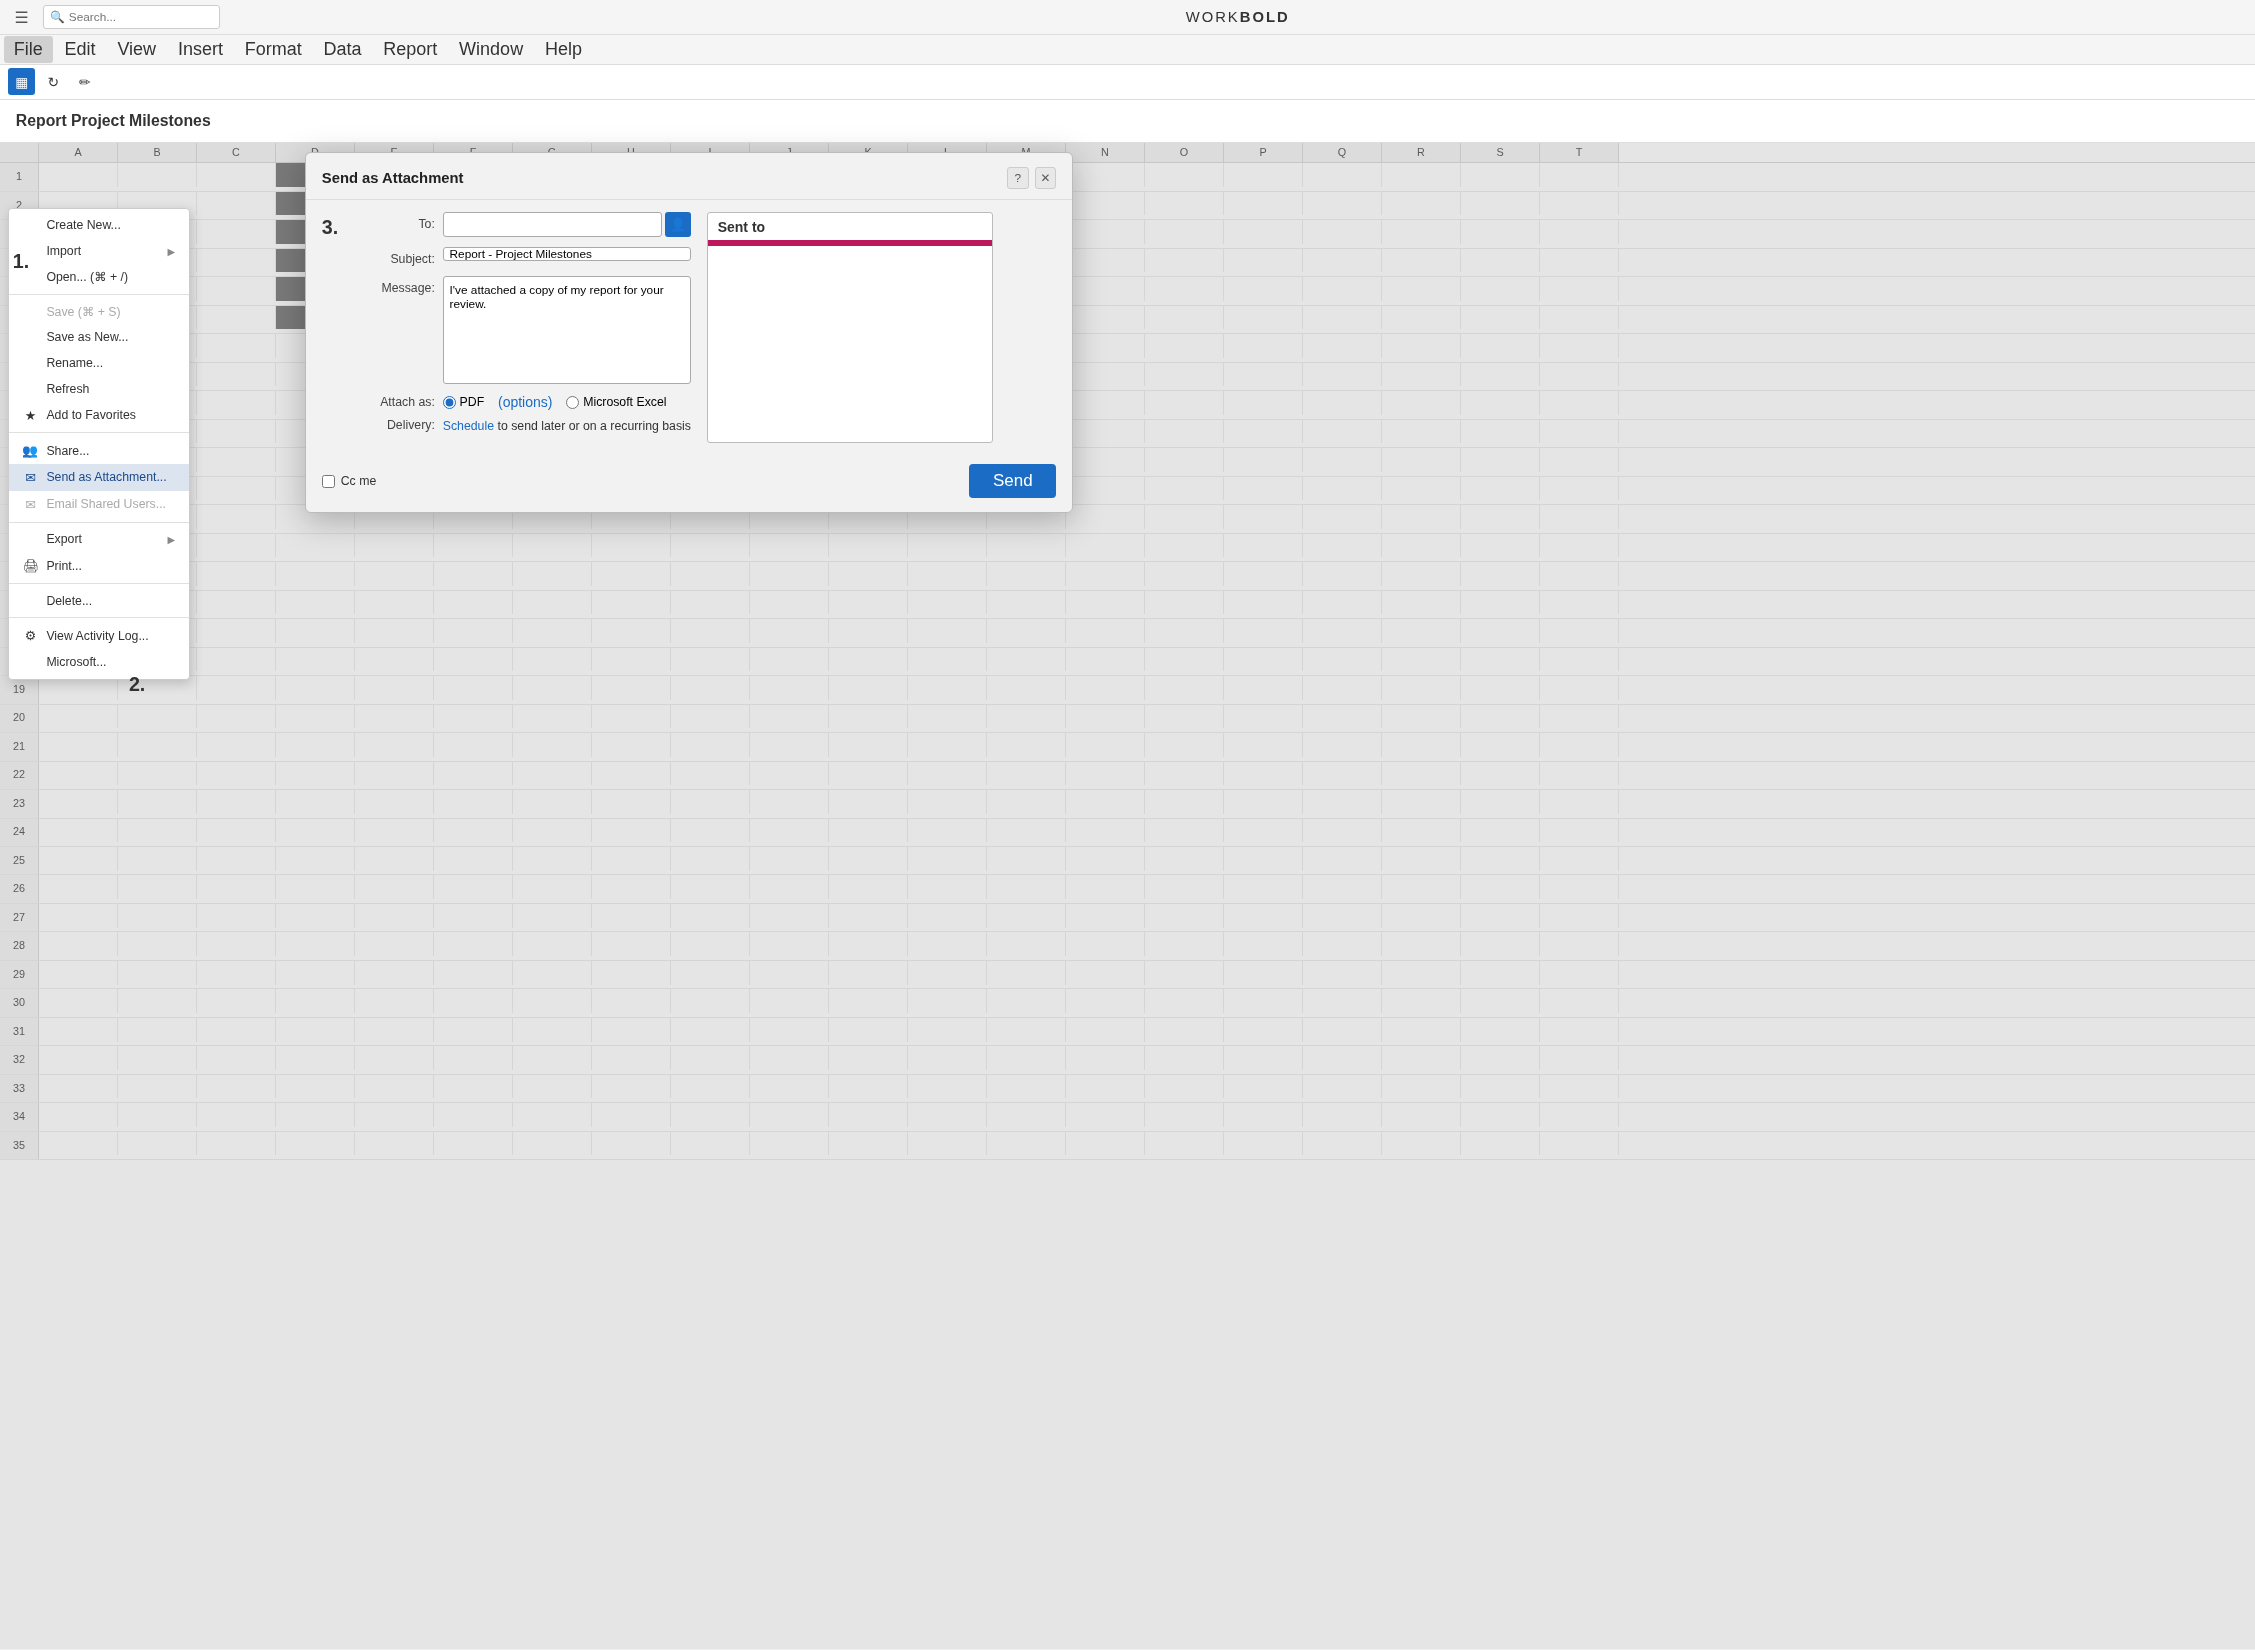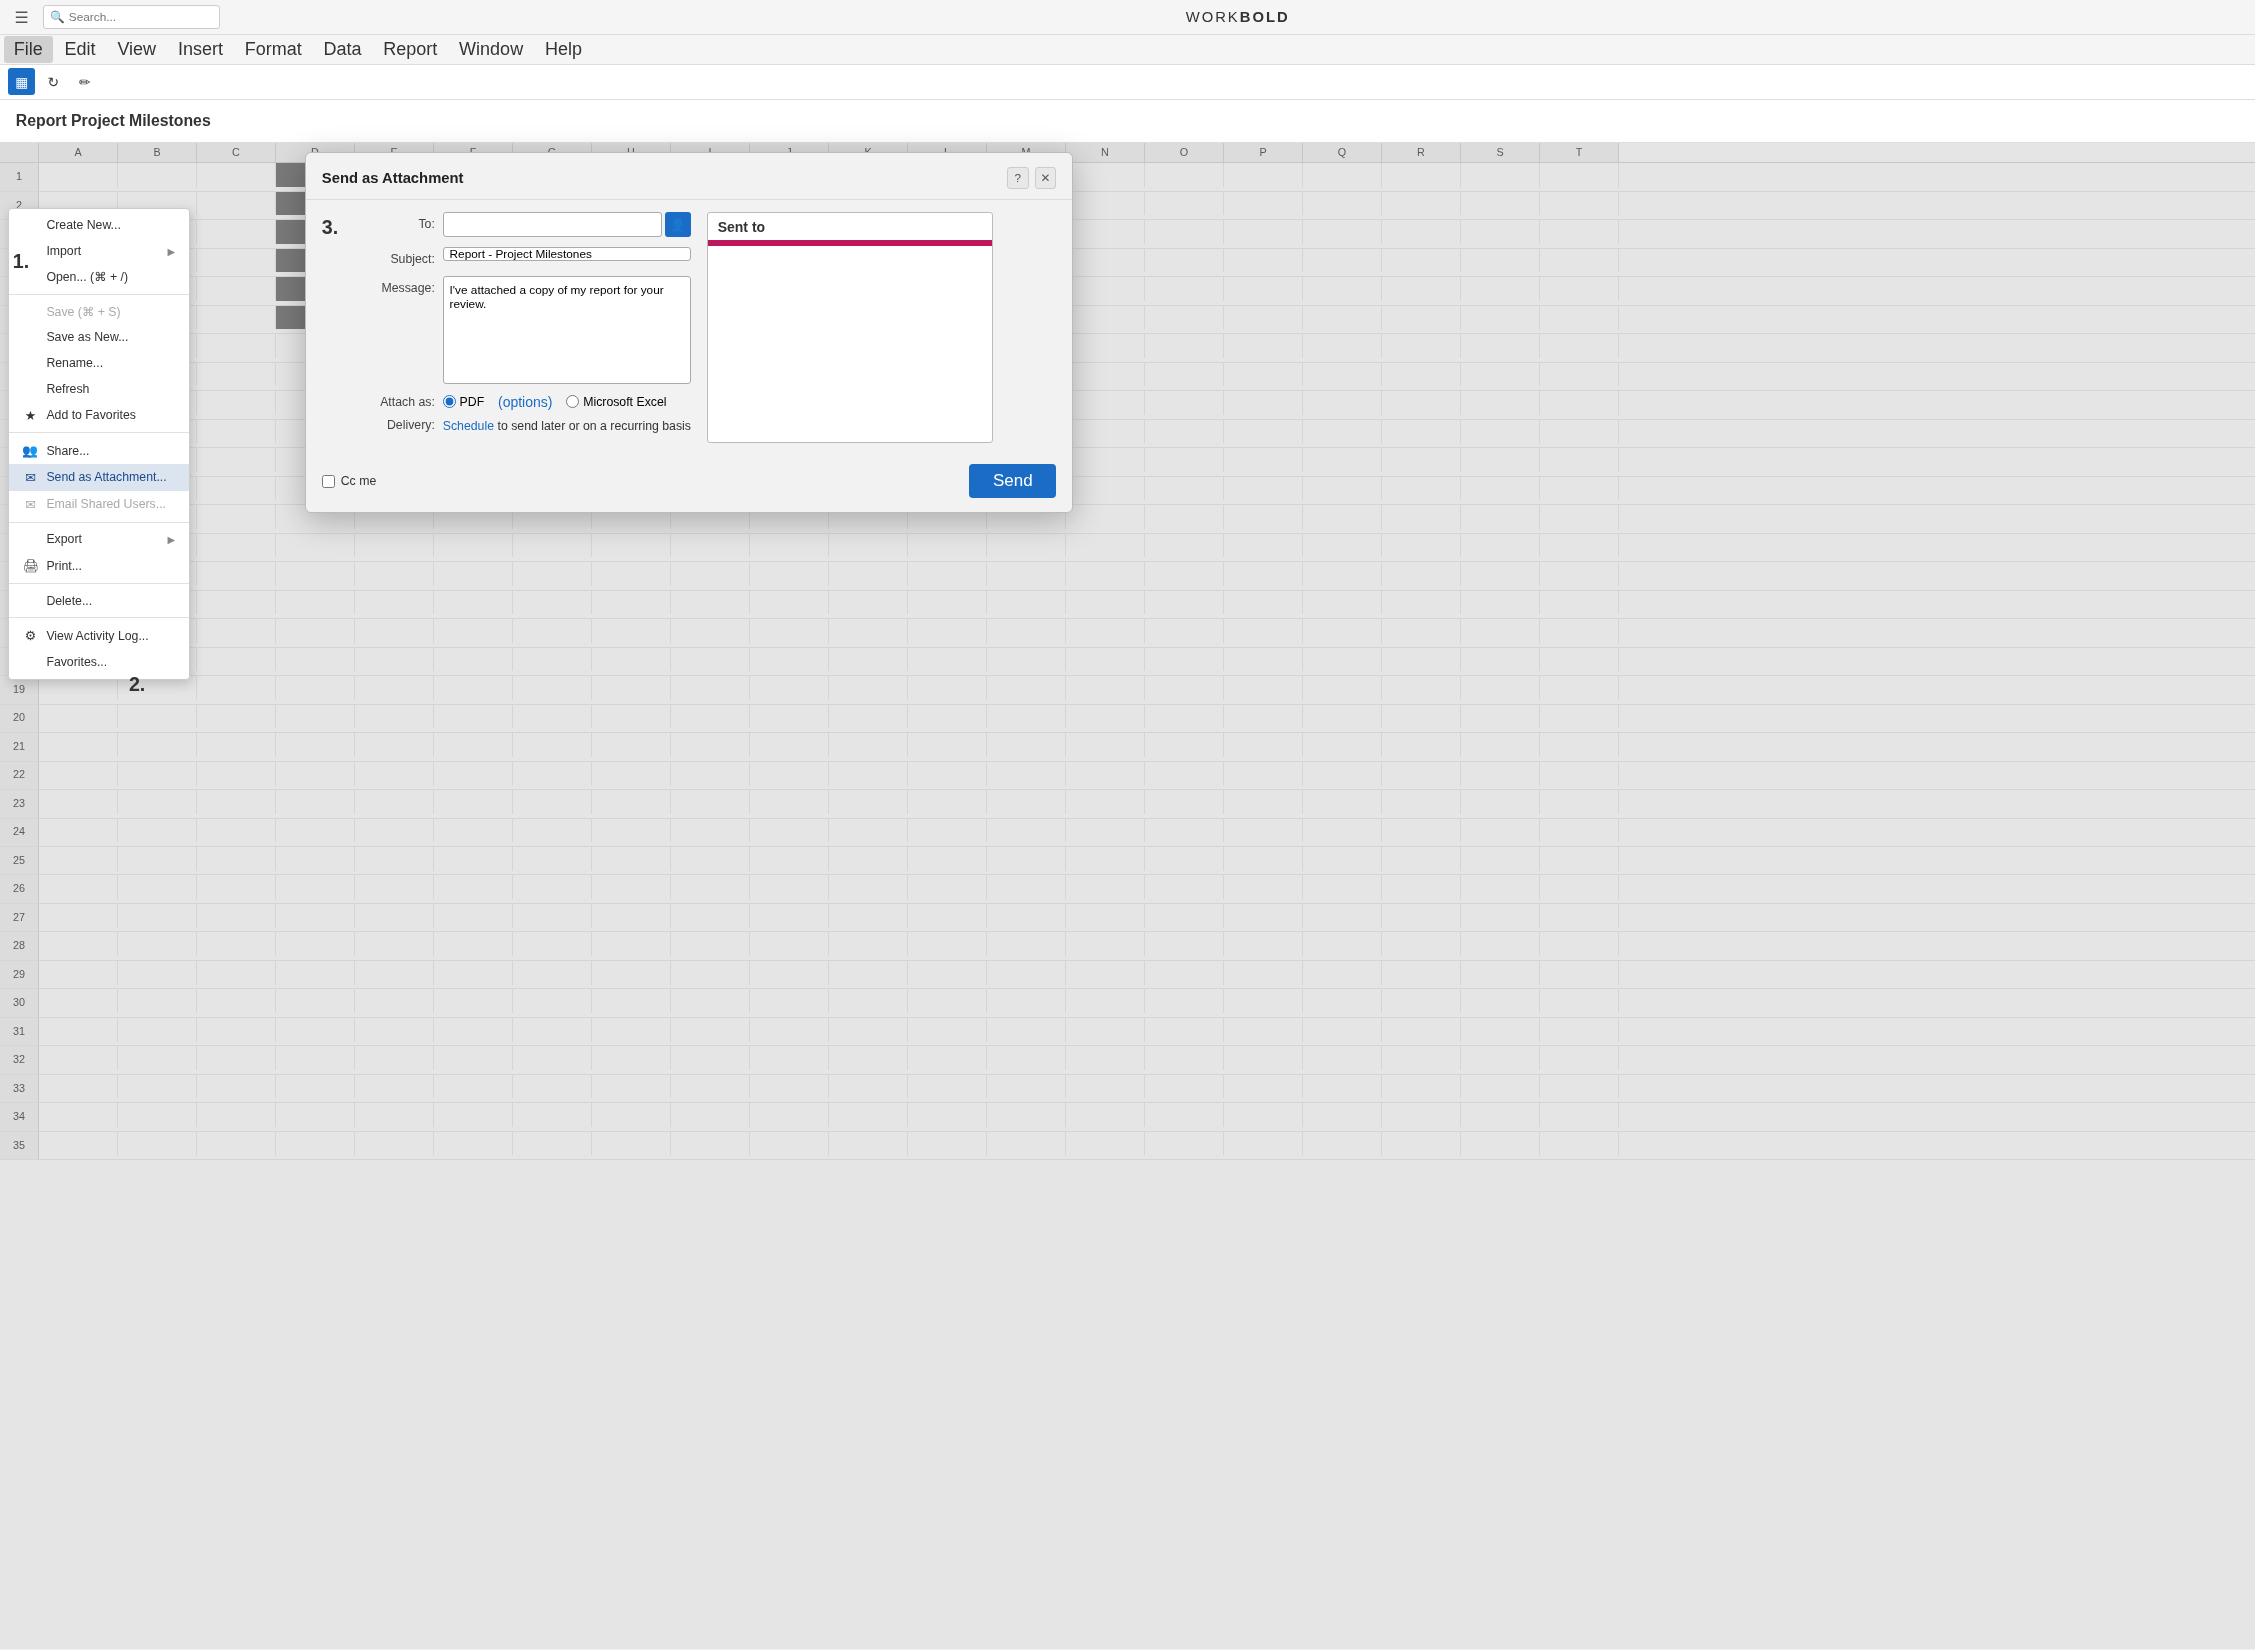--- a/index.html
+++ b/index.html
@@ -180,21 +180,21 @@
       height: 14px; width: 100%; font-size: 11.8px; padding: 0 5.9px; outline: none;
     }
     .message-textarea {
       border: 1px solid #aaa; border-radius: 3px; background: #fff;
       width: 100%; height: 108px; font-size: 11.8px; padding: 5.9px; outline: none;
       resize: none; font-family: inherit;
     }
     .attach-row { display: flex; align-items: center; margin-bottom: 7.9px; gap: 7.9px; }
     .attach-label { width: 69px; text-align: right; font-size: 12.3px; color: #444; flex-shrink: 0; }
     .radio-group { display: flex; align-items: center; gap: 13.8px; }
-    .radio-item { display: flex; align-items: flex-start; gap: 3.9px; font-size: 12.3px; cursor: pointer; }
+    .radio-item { display: flex; align-items: flex-end; gap: 3.9px; font-size: 12.3px; cursor: pointer; }
     .radio-input { accent-color: #1a6cc4; }
     .options-link { color: #1a6cc4; text-decoration: none; font-size: 14px; }
     .delivery-row { display: flex; align-items: center; margin-bottom: 9.9px; gap: 7.9px; }
     .delivery-label { width: 69px; text-align: right; font-size: 12.3px; color: #444; flex-shrink: 0; }
     .schedule-link { color: #1a6cc4; text-decoration: none; font-size: 12.3px; }
     .delivery-text { font-size: 12.3px; color: #333; }
 
     
     .sent-to-panel {
       width: 286px; border: 1px solid #bbb; border-radius: 3px;
@@ -1157,21 +1157,21 @@
       <span class="dm-icon"></span>
       <span>Delete...</span>
     </div>
     <div class="dm-separator"></div>
     <div class="dm-item">
       <span class="dm-icon">⚙</span>
       <span>View Activity Log...</span>
     </div>
     <div class="dm-item">
       <span class="dm-icon"></span>
-      <span>Favorites...</span>
+      <span>Microsoft...</span>
     </div>
   </div>
 
   <div class="dialog-overlay"></div>
 
   <div class="dialog">
     <div class="dialog-titlebar">
       <span class="dialog-title">Send as Attachment</span>
       <div class="dialog-controls">
         <button class="dialog-btn-icon">?</button>

